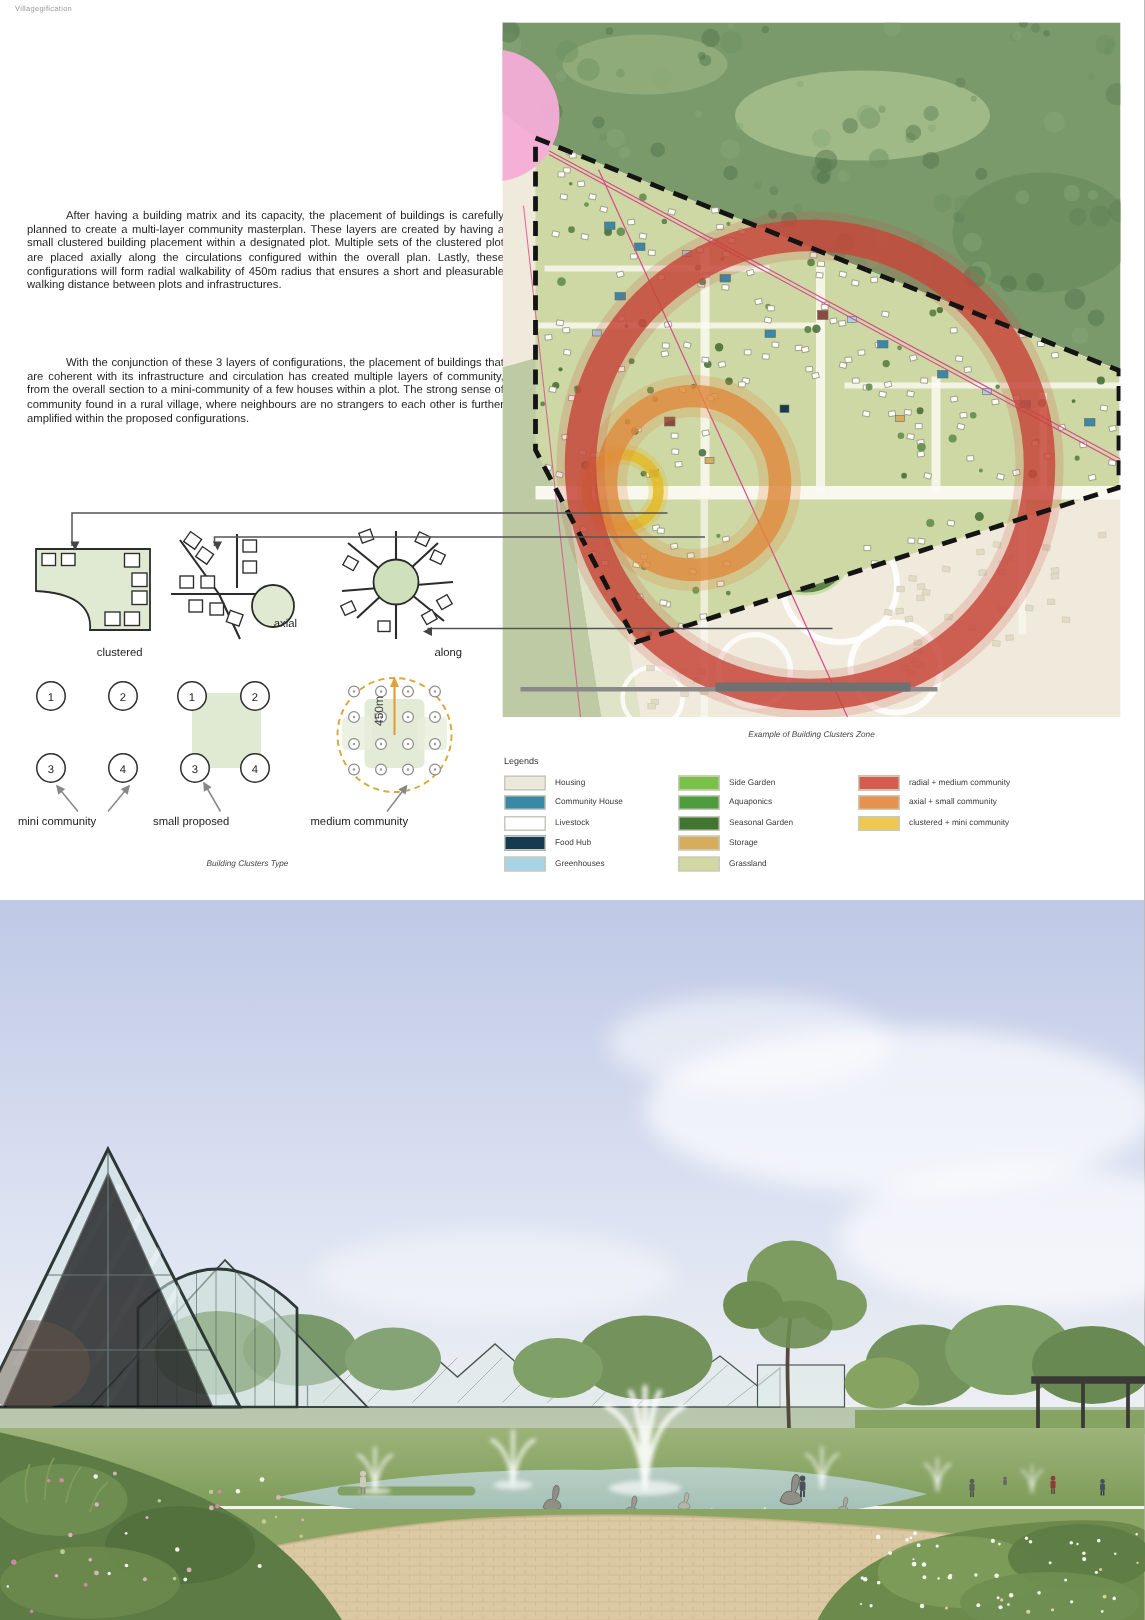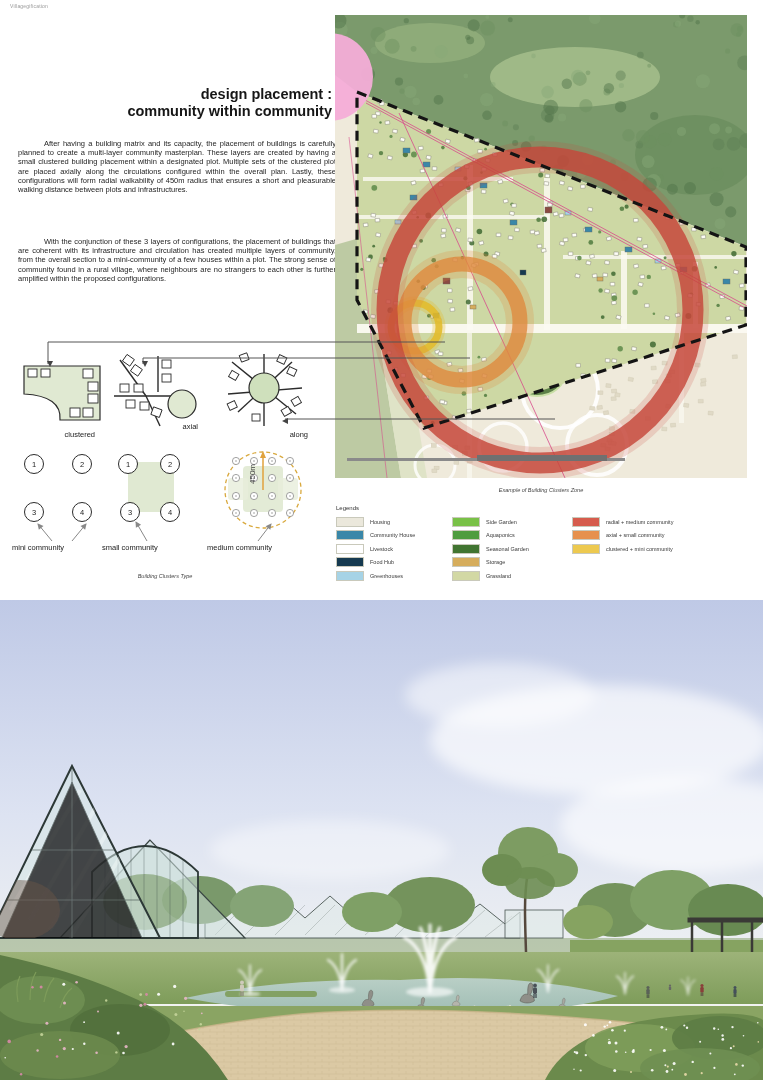--- a/index.html
+++ b/index.html
@@ -31,24 +31,20 @@
   .scene{position:absolute;left:0;top:600px;width:763px;height:480px;}
   svg{display:block;}
 </style>
 </head>
 <body>
 
 <div class="board">
 
   <div class="proj">Villagegification</div>
 
-  <div class="title">
-    <div>design placement :</div>
-    <div>community within community</div>
-  </div>
 
   <p class="para" style="top:136px">After having a building matrix and its capacity, the placement of buildings is carefully planned to create a multi-layer community masterplan. These layers are created by having a small clustered building placement within a designated plot. Multiple sets of the clustered plot are placed axially along the circulations configured within the overall plan. Lastly, these configurations will form radial walkability of 450m radius that ensures a short and pleasurable walking distance between plots and infrastructures.</p>
   <p class="para" style="top:234px">With the conjunction of these 3 layers of configurations, the placement of buildings that are coherent with its infrastructure and circulation has created multiple layers of community, from the overall section to a mini-community of a few houses within a plot. The strong sense of community found in a rural village, where neighbours are no strangers to each other is further amplified within the proposed configurations.</p>
 
   <svg class="map" viewBox="0 0 412 463">
     <rect x="0" y="0" width="412" height="463" fill="#efeadb"></rect>
 
     <polygon points="0,230 28,222 66,463 0,463" fill="#b7c79c" opacity=".9"></polygon>
     <polygon points="28,222 52,216 92,463 66,463" fill="#dde2c4" opacity=".9"></polygon>
 
@@ -520,21 +516,21 @@
       <rect x="70" y="46" width="8" height="7" transform="rotate(-30 74 49)"></rect>
       <rect x="60" y="56" width="8" height="7" transform="rotate(-30 64 59)"></rect>
       <rect x="8" y="20" width="8" height="7" transform="rotate(30 12 23)"></rect>
       <rect x="6" y="50" width="8" height="7" transform="rotate(-25 10 53)"></rect>
       <rect x="30" y="62" width="8" height="7"></rect>
     </g>
     <circle cx="42" cy="36" r="15" fill="#cfe0bc" stroke="#2c2c2c" stroke-width="1.2"></circle>
   </svg>
 
   <div class="dlabel" style="left:5px;top:430px">clustered</div>
-  <div class="dlabel" style="left:108px;top:422px">axial</div>
+  <div class="dlabel" style="left:108px;top:411px">axial</div>
   <div class="dlabel" style="left:218px;top:430px">along</div>
 
   <div class="numcircle" style="left:24px;top:454px">1</div>
   <div class="numcircle" style="left:72px;top:454px">2</div>
   <div class="numcircle" style="left:24px;top:502px">3</div>
   <div class="numcircle" style="left:72px;top:502px">4</div>
 
   <div class="greensq" style="left:128px;top:462px;width:46px;height:50px"></div>
   <div class="numcircle" style="left:118px;top:454px">1</div>
   <div class="numcircle" style="left:160px;top:454px">2</div>
@@ -579,21 +575,21 @@
         <circle cx="74" cy="48" r="0.8" fill="#999" stroke="none"></circle>
         <circle cx="74" cy="65" r="3.6"></circle>
         <circle cx="74" cy="65" r="0.8" fill="#999" stroke="none"></circle>
       </g>
     <line x1="47" y1="42" x2="47" y2="8" stroke="#e0a23c" stroke-width="1.5"></line>
     <polygon points="47,3 44,10 50,10" fill="#e0a23c"></polygon>
     <text x="39" y="36" font-size="8" fill="#444" transform="rotate(-90 39 36)" text-anchor="start">450m</text>
   </svg>
 
   <div class="clabel" style="left:12px;top:543px;width:100px">mini community</div>
-  <div class="clabel" style="left:102px;top:543px;width:100px">small community</div>
+  <div class="clabel" style="left:102px;top:543px;width:100px">small proposed</div>
   <div class="clabel" style="left:207px;top:543px;width:110px">medium community</div>
 
   <div class="bct-caption">Building Clusters Type</div>
 
   <div class="legend">
     <div class="legend-title">Legends</div>
     <div class="lcol" style="left:0px">
       <div class="lrow">
           <span class="sw" style="background: rgb(235, 232, 220);"></span>
           <span class="ll">Housing</span>

